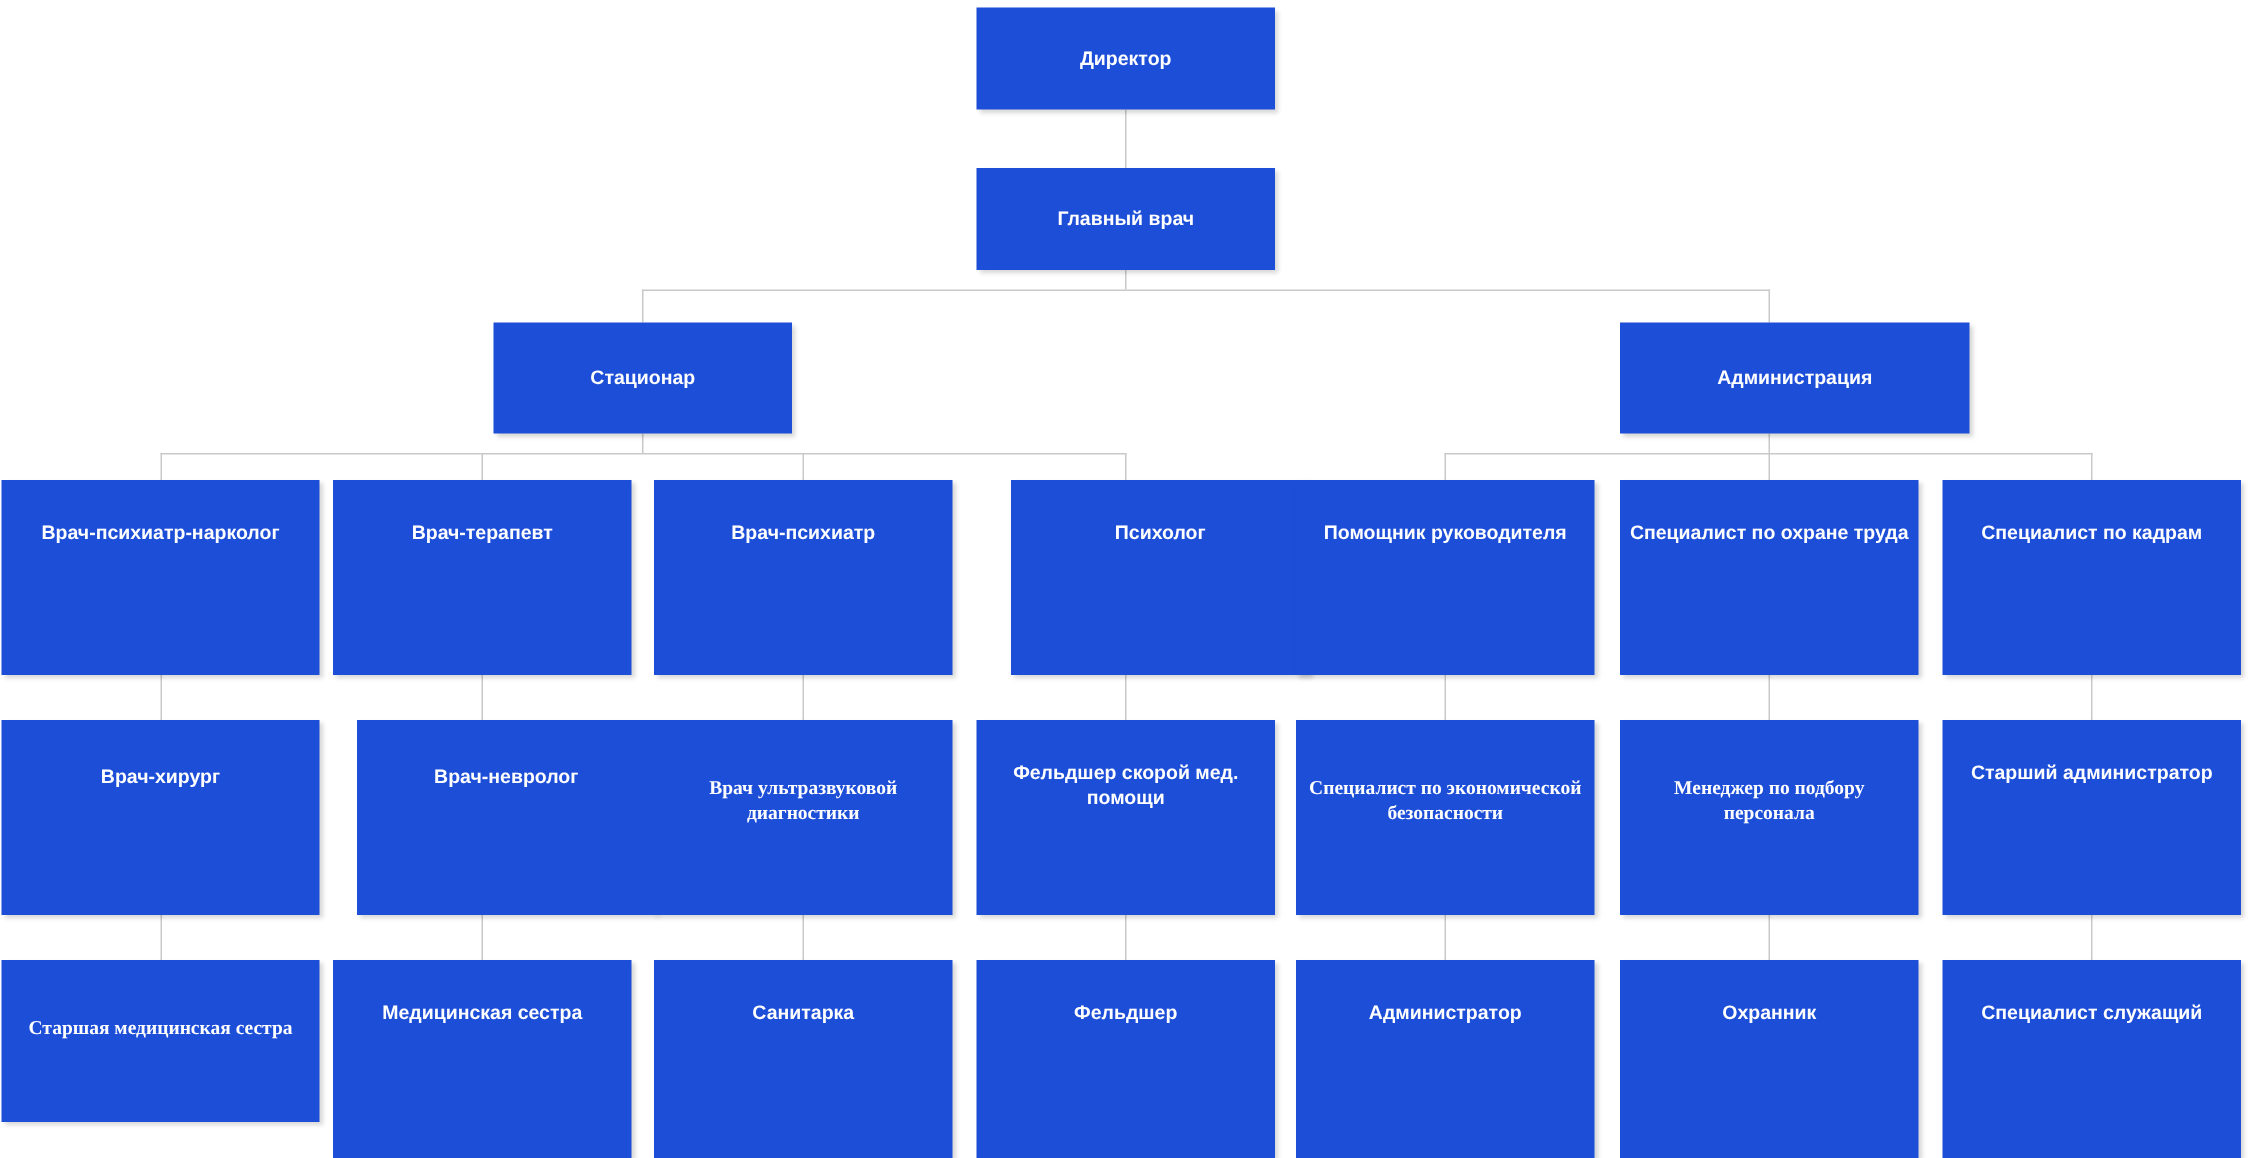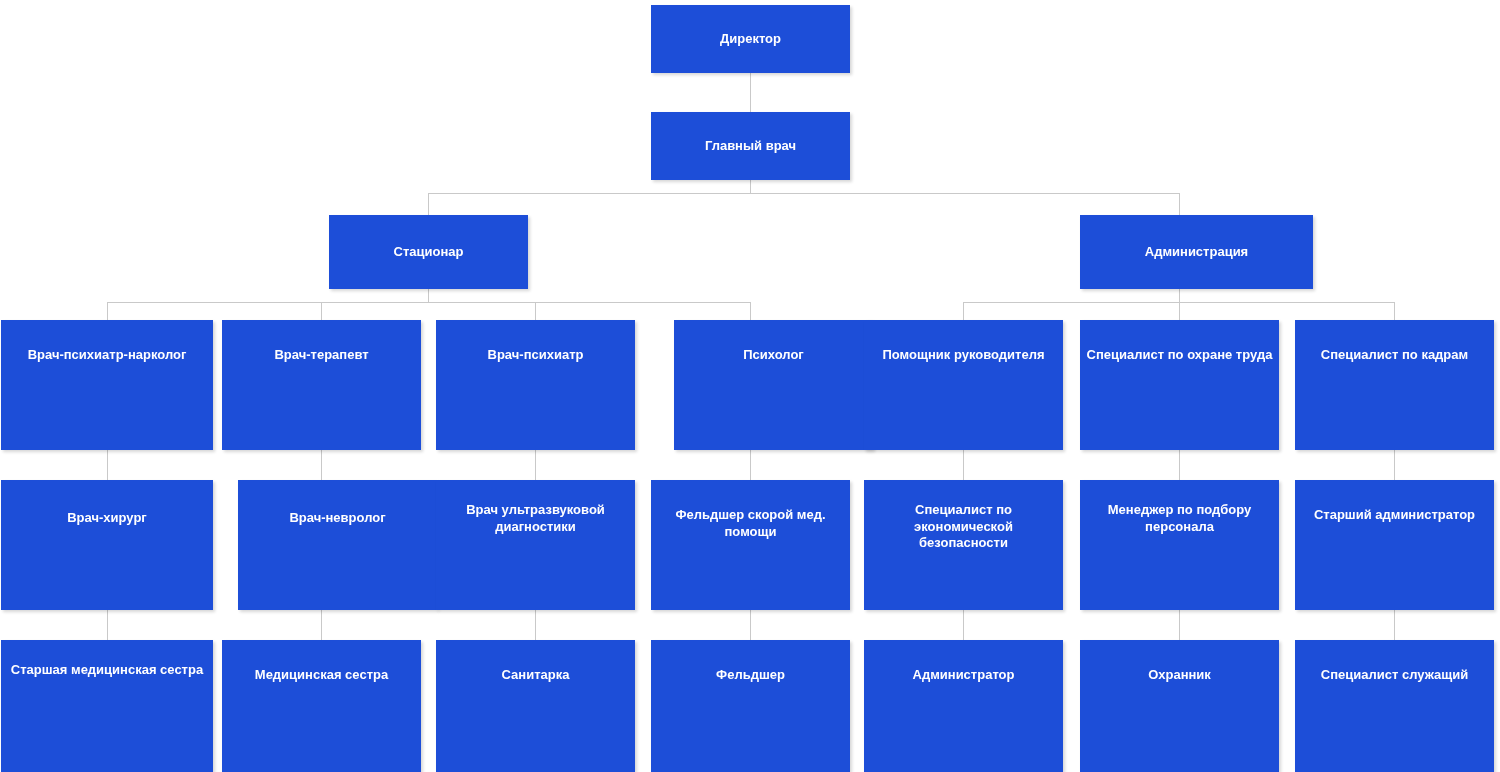--- a/index.html
+++ b/index.html
@@ -31,21 +31,21 @@
     box-sizing: border-box;
     box-shadow: 2px 2px 3px rgba(0,0,0,0.16);
     z-index: 2;
   }
   .node > span {
     display: block;
     width: 100%;
     padding: 0 6px;
     box-sizing: border-box;
   }
-  .node.pad-top-sm > span { padding-top: 22px; }
+  .node.pad-top-sm > span { padding-top: 37px; font-family: Liberation Serif, serif; }
   .node.pad-top-md > span { padding-top: 27px; }
   .node.pad-top-lg > span { padding-top: 30px; }
   .node.center-v { align-items: center; }
   .node.center-v > span { padding-top: 0; }
 
   .connector {
     position: absolute;
     background: #c9c9c9;
     z-index: 1;
   }
@@ -145,21 +145,21 @@
   <div class="node pad-top-sm" style="left:864px; top:480px; width:199px; height:130px;">
     <span>Специалист по экономической безопасности</span>
   </div>
   <div class="node pad-top-sm" style="left:1080px; top:480px; width:199px; height:130px;">
     <span>Менеджер по подбору персонала</span>
   </div>
   <div class="node pad-top-md" style="left:1295px; top:480px; width:199px; height:130px;">
     <span>Старший администратор</span>
   </div>
 
-  <div class="node pad-top-sm" style="left:1px; top:640px; width:212px; height:132px;text-align:center;">
+  <div class="node pad-top-sm" style="left:1px; top:640px; width:212px; height:108px;text-align:center;">
     <span>Старшая медицинская сестра</span>
   </div>
   <div class="node pad-top-md" style="left:222px; top:640px; width:199px; height:132px;">
     <span>Медицинская сестра</span>
   </div>
   <div class="node pad-top-md" style="left:436px; top:640px; width:199px; height:132px;">
     <span>Санитарка</span>
   </div>
   <div class="node pad-top-md" style="left:651px; top:640px; width:199px; height:132px;">
     <span>Фельдшер</span>

